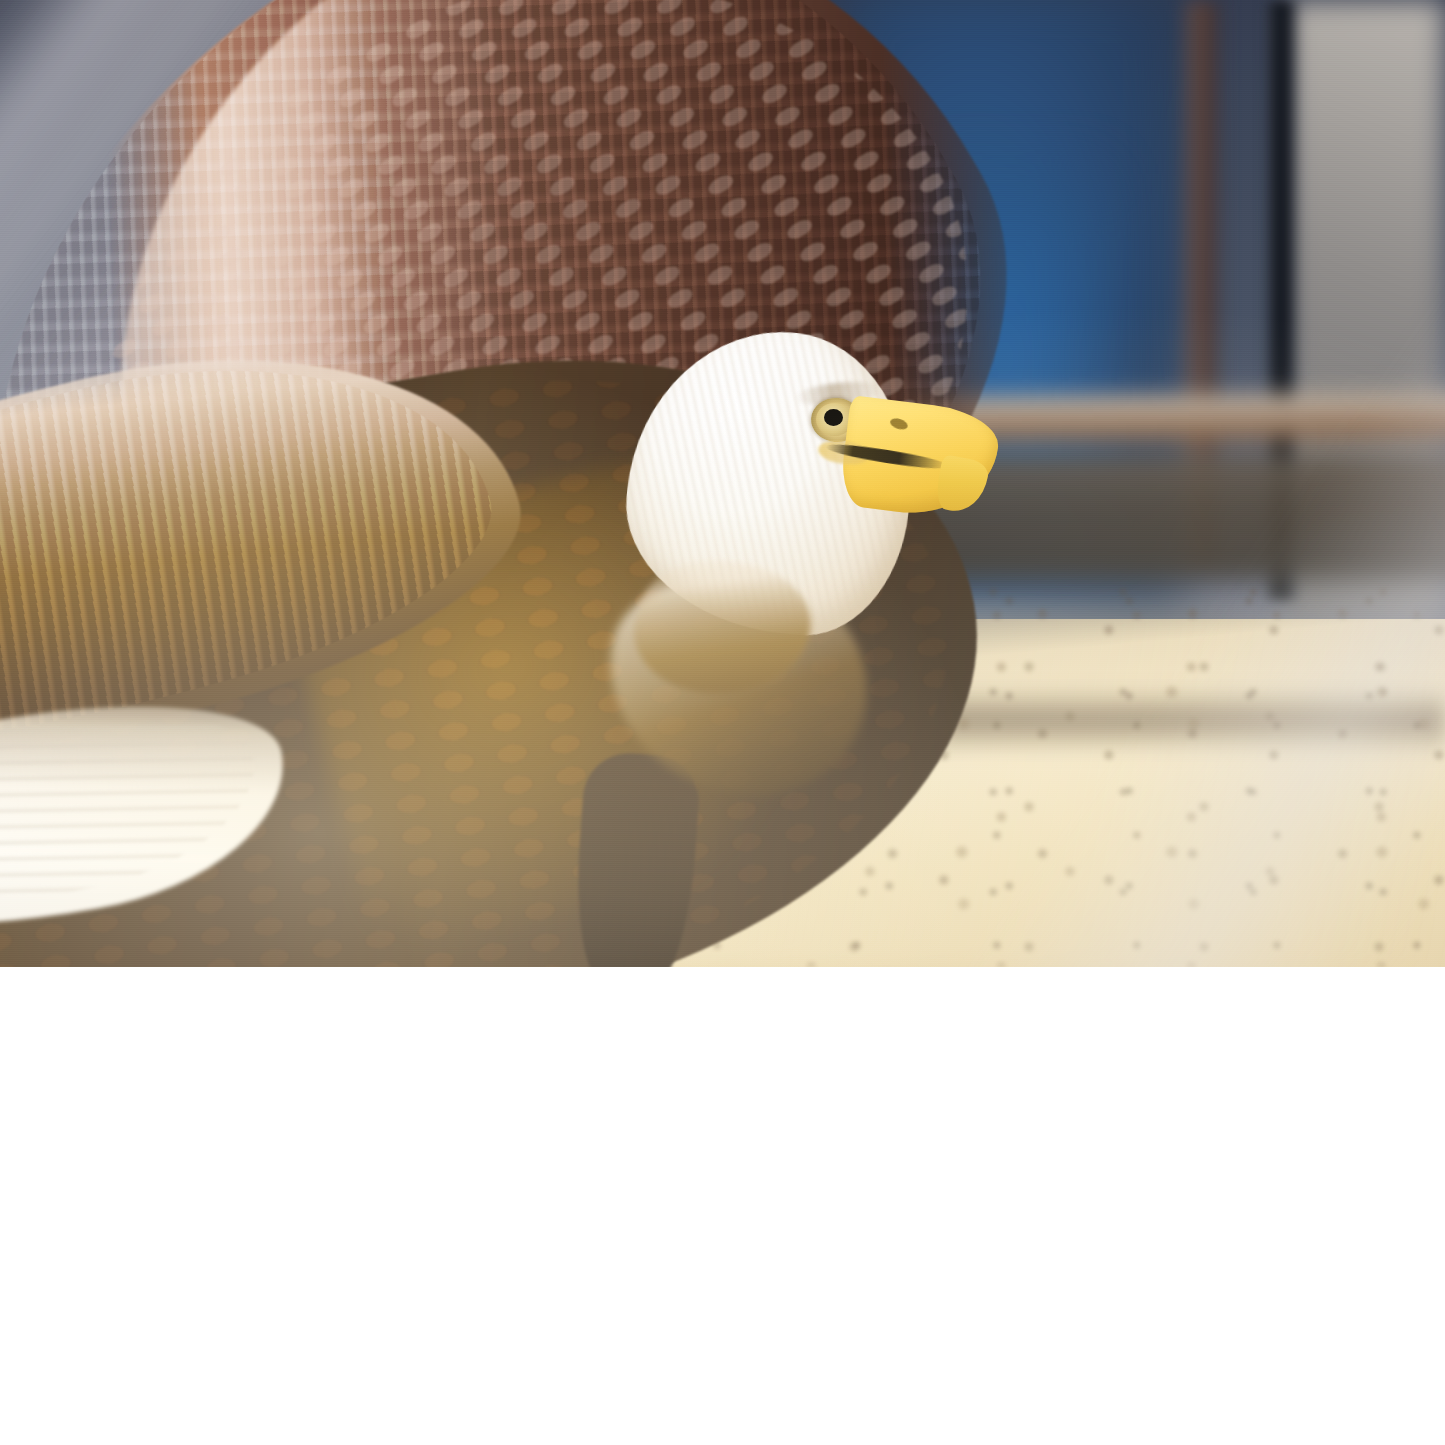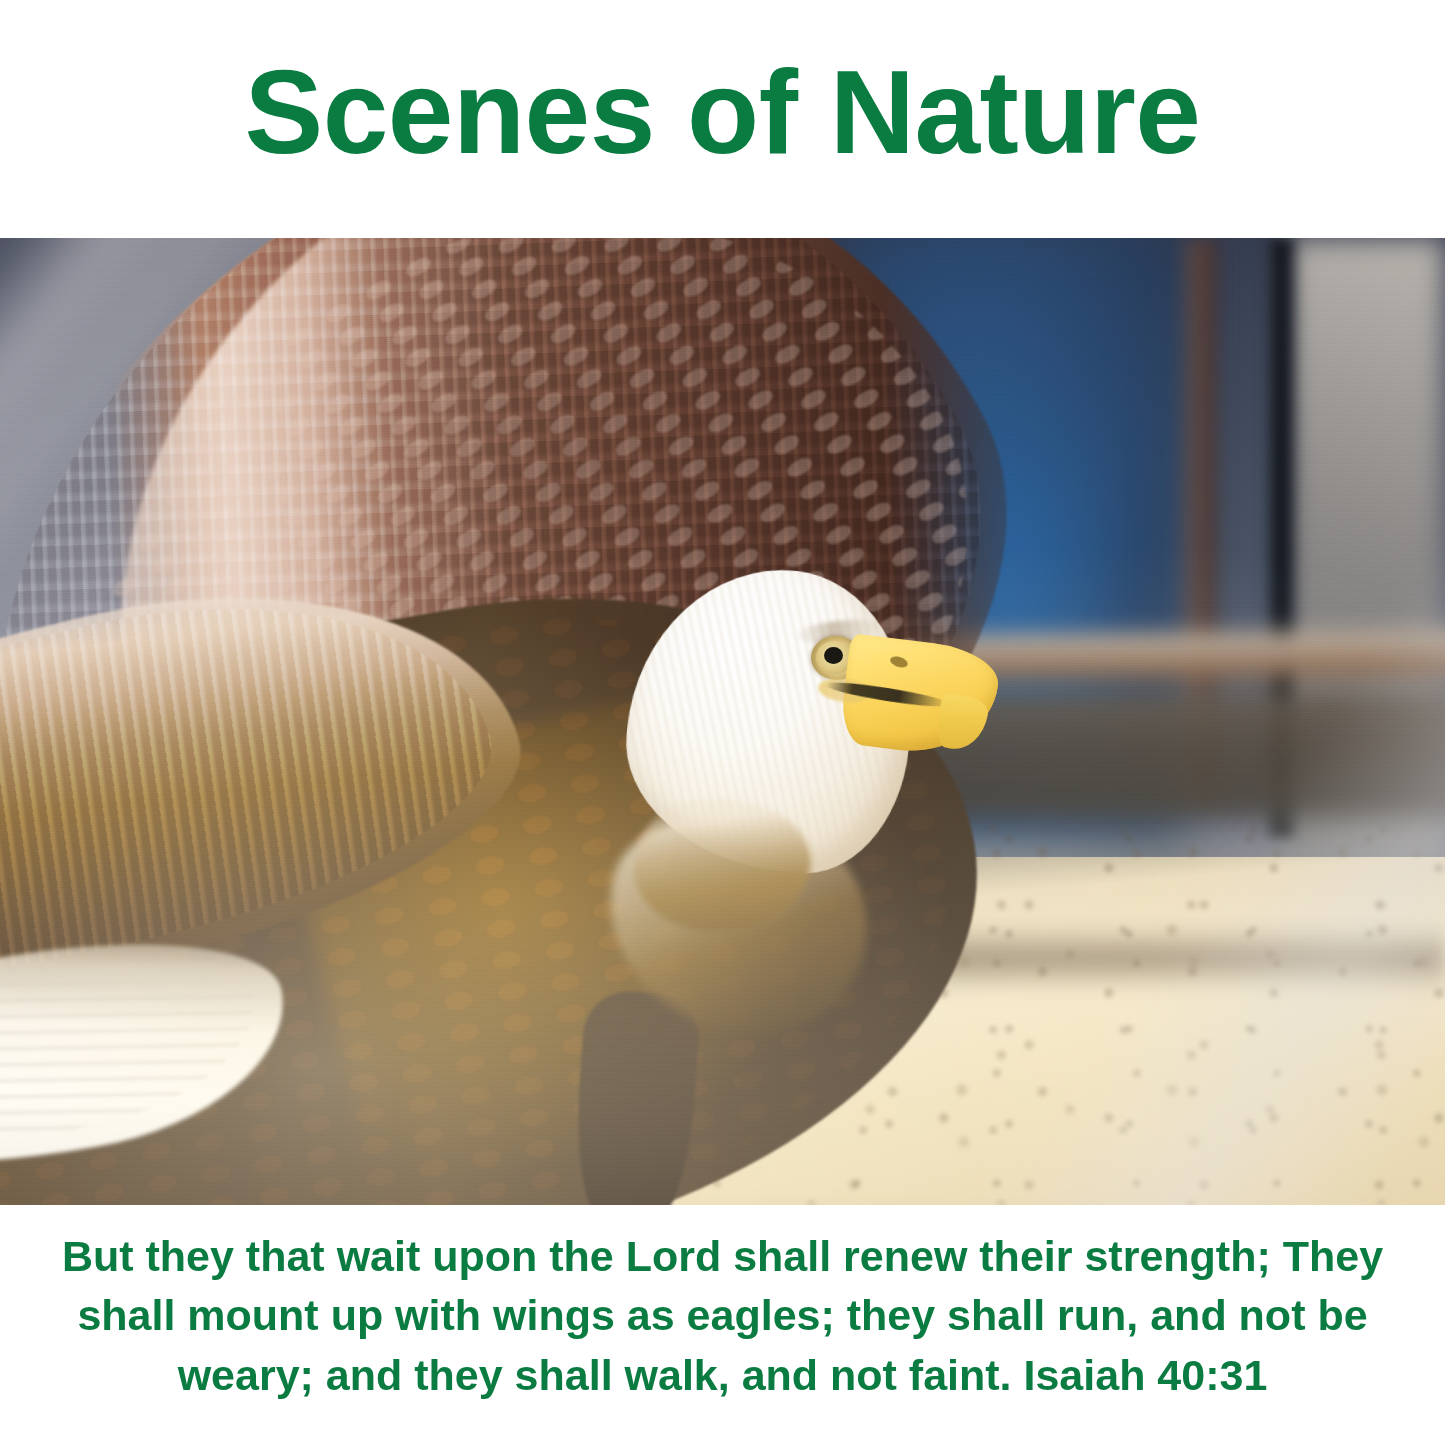--- a/index.html
+++ b/index.html
@@ -626,23 +626,20 @@
     font-family: "Liberation Sans", sans-serif;
     margin: 0;
     white-space: pre-line;
   }
 </style>
 </head>
 <body>
 
 <div class="poster">
 
-  <div class="title-band">
-    <h1 class="poster-title">Scenes of Nature</h1>
-  </div>
 
   <div class="photo-frame">
 
     <div class="photo-layer bg-base"></div>
     <div class="bg-window"></div>
     <div class="bg-window2"></div>
     <div class="bg-wall-r"></div>
     <div class="bg-post2"></div>
     <div class="bg-post"></div>
     <div class="bg-rail"></div>
@@ -686,17 +683,14 @@
     <div class="beak-gape"></div>
     <div class="beak-line"></div>
     <div class="nostril"></div>
     <div class="beak-tip"></div>
 
     <div class="ray ray-4"></div>
     <div class="photo-glow"></div>
     <div class="photo-grain"></div>
   </div>
 
-  <div class="verse-band">
-    <p class="verse">But they that wait upon the Lord shall renew their strength; They shall mount up with wings as eagles; they shall run, and not be weary; and they shall walk, and not faint.   Isaiah 40:31</p>
-  </div>
 
 </div>
 
 </body></html>

